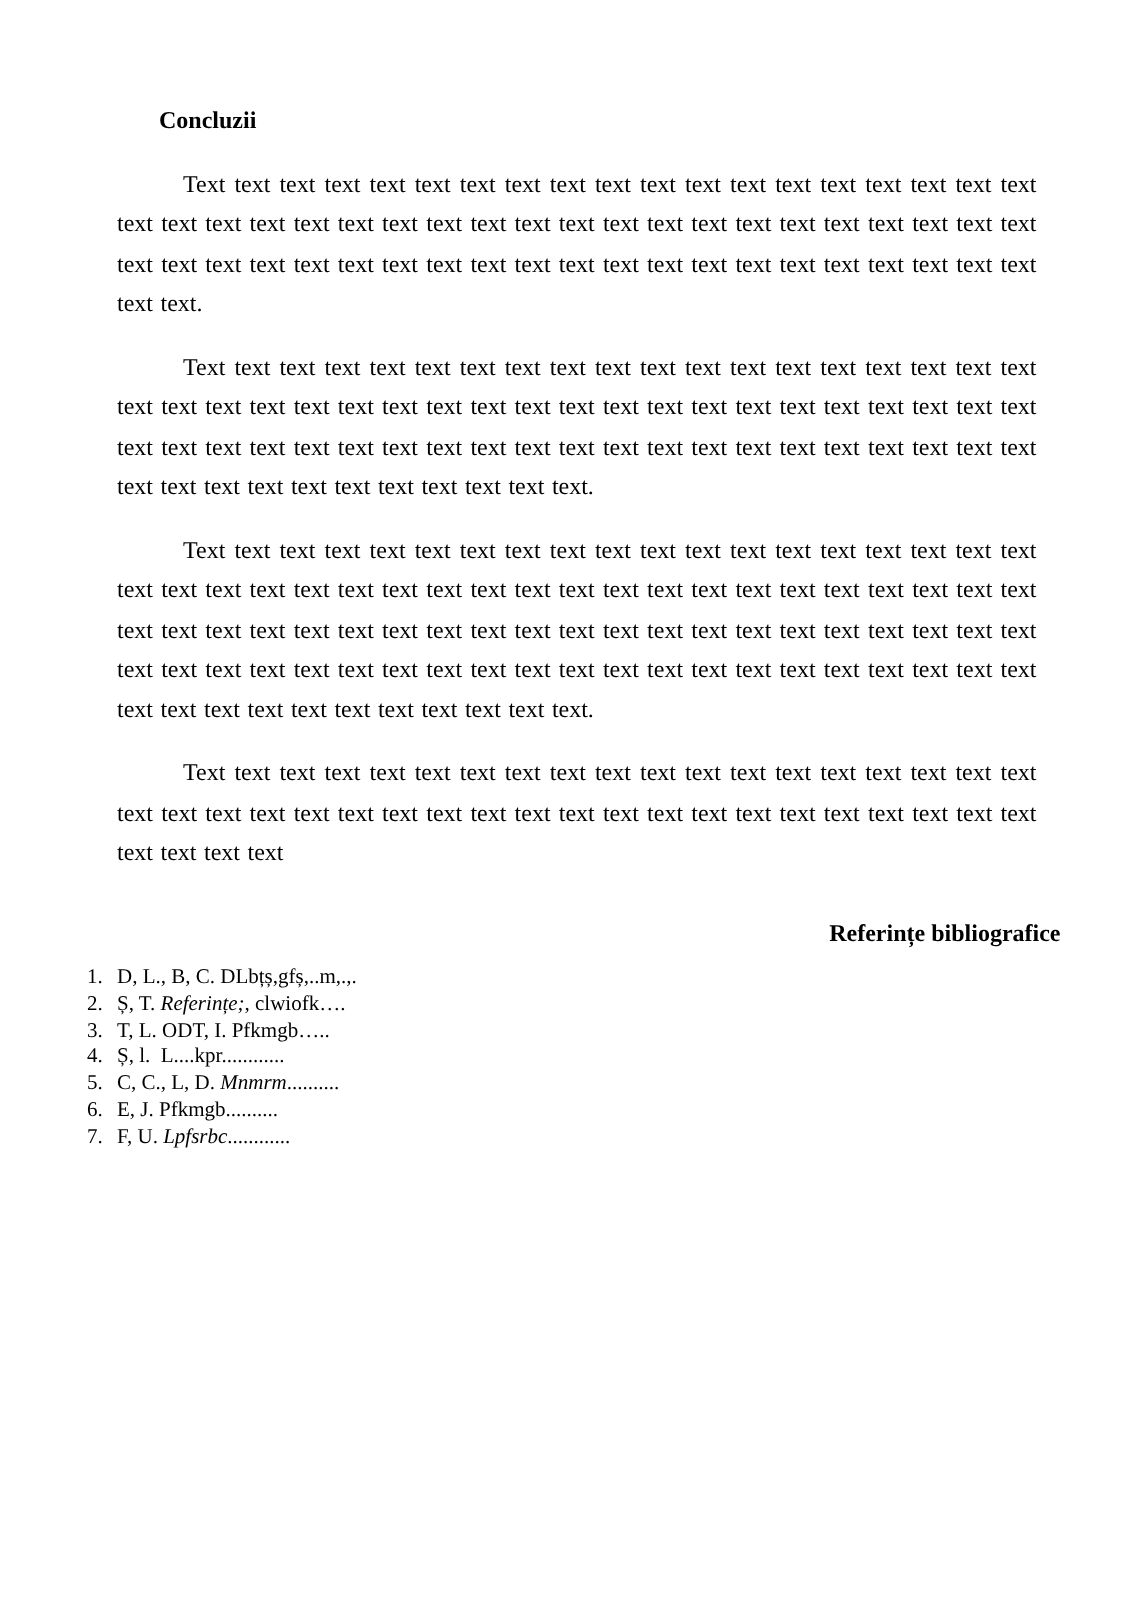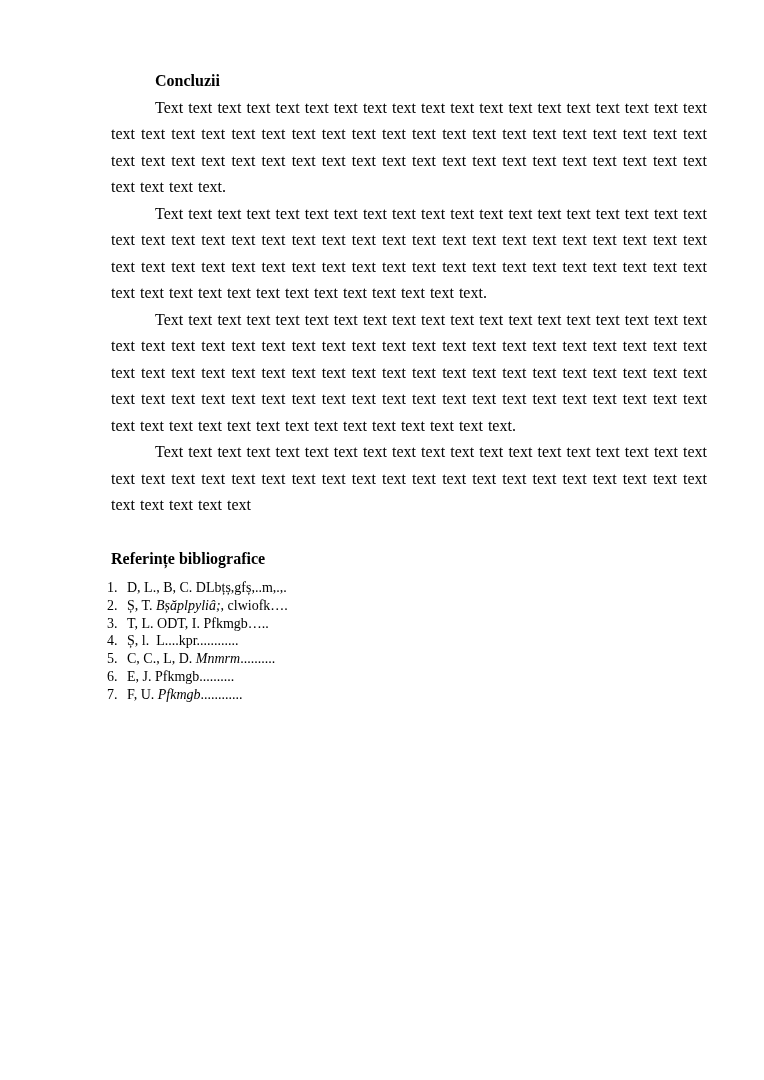--- a/index.html
+++ b/index.html
@@ -12,43 +12,43 @@
     width: 764px;
     height: 1080px;
     background: #ffffff;
     color: #000000;
     font-family: "Liberation Serif", "DejaVu Serif", serif;
     overflow: hidden;
     box-sizing: border-box;
   }
   .content {
     box-sizing: border-box;
-    padding: 68px 57px 0 111px;
+    padding: 68px 57px 0 62px;
     width: 100%;
   }
   .h-concluzii {
     font-size: 16px;
     font-weight: bold;
     line-height: 26.5px;
     padding-left: 44px;
     margin: 0;
   }
   .para {
     font-size: 16px;
     line-height: 26.5px;
     text-align: justify;
     text-indent: 44px;
-    margin: 0;
+    margin: 16px;
     word-spacing: 1px;
   }
   .h-referinte {
     font-size: 16px;
     font-weight: bold;
     line-height: 26.5px;
-    text-align: left;
+    text-align: right;
     margin: 27px 0 0 0;
   }
   .ref-list {
     margin: 7px 0 0 -4px;
     font-size: 14px;
     line-height: 17.8px;
   }
   .ref-row {
     display: flex;
     align-items: baseline;
@@ -79,38 +79,38 @@
 
     <p class="h-referinte">Referințe bibliografice</p>
 
     <div class="ref-list">
       <div class="ref-row">
         <span class="ref-num">1.</span>
         <span class="ref-text"><span>D, L., B, C. DLbțș,gfș,..m,.,.</span><span class="ital"></span><span></span></span>
       </div>
       <div class="ref-row">
         <span class="ref-num">2.</span>
-        <span class="ref-text"><span>Ș, T. </span><span class="ital">Bșăplpyliâ;</span><span>, clwiofk….</span></span>
+        <span class="ref-text"><span>Ș, T. </span><span class="ital">Referințe;</span><span>, clwiofk….</span></span>
       </div>
       <div class="ref-row">
         <span class="ref-num">3.</span>
         <span class="ref-text"><span>T, L. ODT, I. Pfkmgb…..</span><span class="ital"></span><span></span></span>
       </div>
       <div class="ref-row">
         <span class="ref-num">4.</span>
         <span class="ref-text"><span>Ș, l. &nbsp;L....kpr............</span><span class="ital"></span><span></span></span>
       </div>
       <div class="ref-row">
         <span class="ref-num">5.</span>
         <span class="ref-text"><span>C, C., L, D. </span><span class="ital">Mnmrm</span><span>..........</span></span>
       </div>
       <div class="ref-row">
         <span class="ref-num">6.</span>
         <span class="ref-text"><span>E, J. Pfkmgb..........</span><span class="ital"></span><span></span></span>
       </div>
       <div class="ref-row">
         <span class="ref-num">7.</span>
-        <span class="ref-text"><span>F, U. </span><span class="ital">Pfkmgb</span><span>............</span></span>
+        <span class="ref-text"><span>F, U. </span><span class="ital">Lpfsrbc</span><span>............</span></span>
       </div>
     </div>
 
   </div>
 </div>
 
 </body></html>

